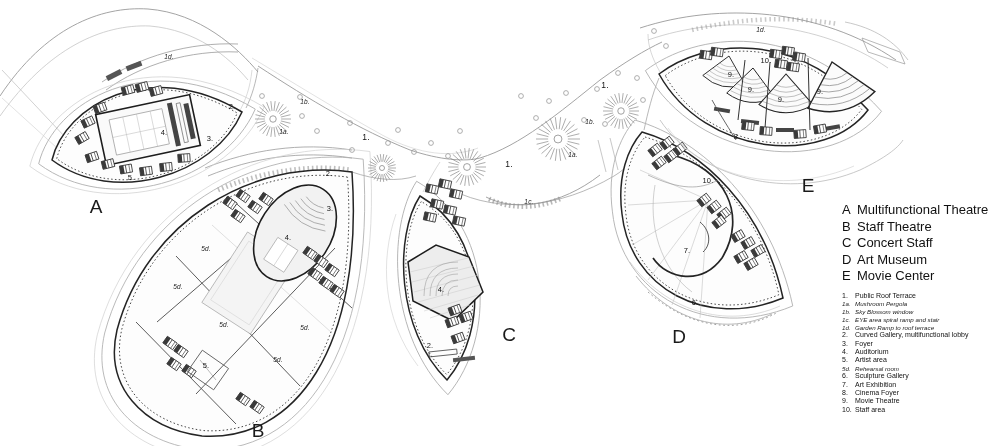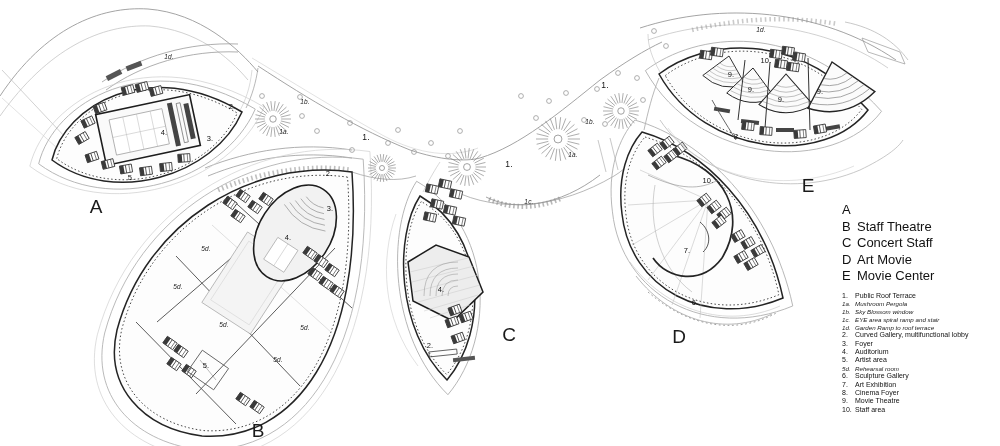--- a/index.html
+++ b/index.html
@@ -477,32 +477,33 @@
       <div class="plan-letter" style="left: 258px; top: 431px;">B</div>
       <div class="plan-letter" style="left: 509px; top: 335px;">C</div>
       <div class="plan-letter" style="left: 679px; top: 337px;">D</div>
       <div class="plan-letter" style="left: 808px; top: 186px;">E</div>
     </div>
 
   <div class="legend">
     <div id="legend-buildings">
         <div class="lg-b">
           <span class="lg-letter">A</span>
+          <span>Multifunctional Theatre</span>
         </div>
         <div class="lg-b">
           <span class="lg-letter">B</span>
           <span>Staff Theatre</span>
         </div>
         <div class="lg-b">
           <span class="lg-letter">C</span>
           <span>Concert Staff</span>
         </div>
         <div class="lg-b">
           <span class="lg-letter">D</span>
-          <span>Art Movie</span>
+          <span>Art Museum</span>
         </div>
         <div class="lg-b">
           <span class="lg-letter">E</span>
           <span>Movie Center</span>
         </div>
       </div>
     <div class="lg-items" id="legend-items">
         <div class="lg-i">
           <span class="num">1.</span>
           <span>Public Roof Terrace</span>

